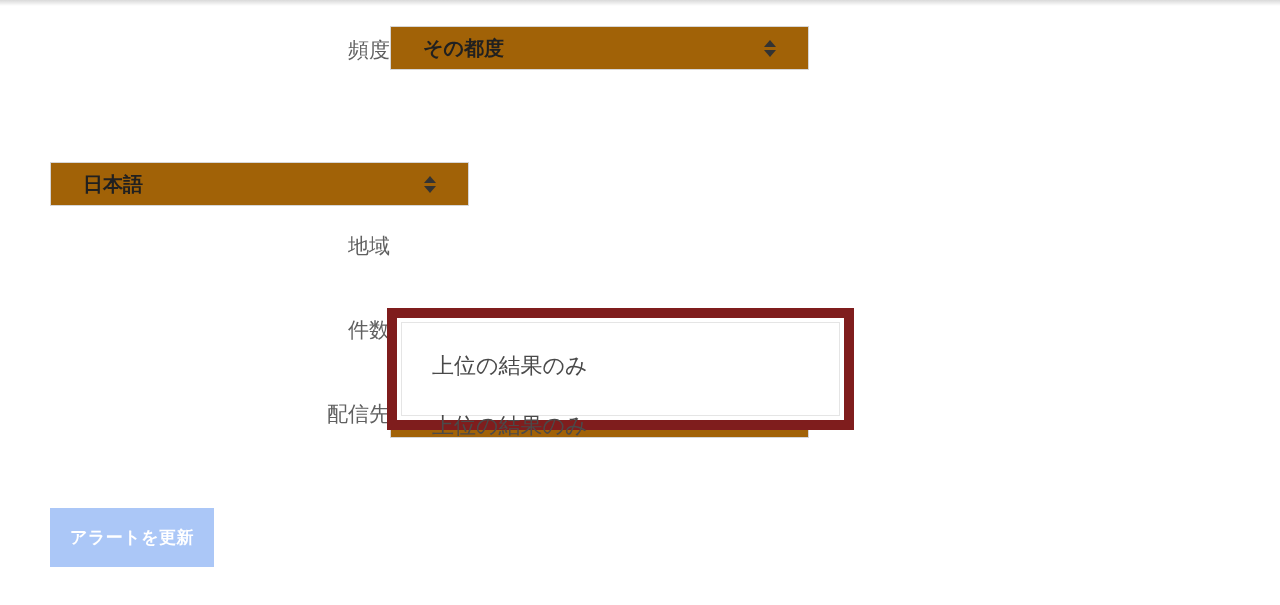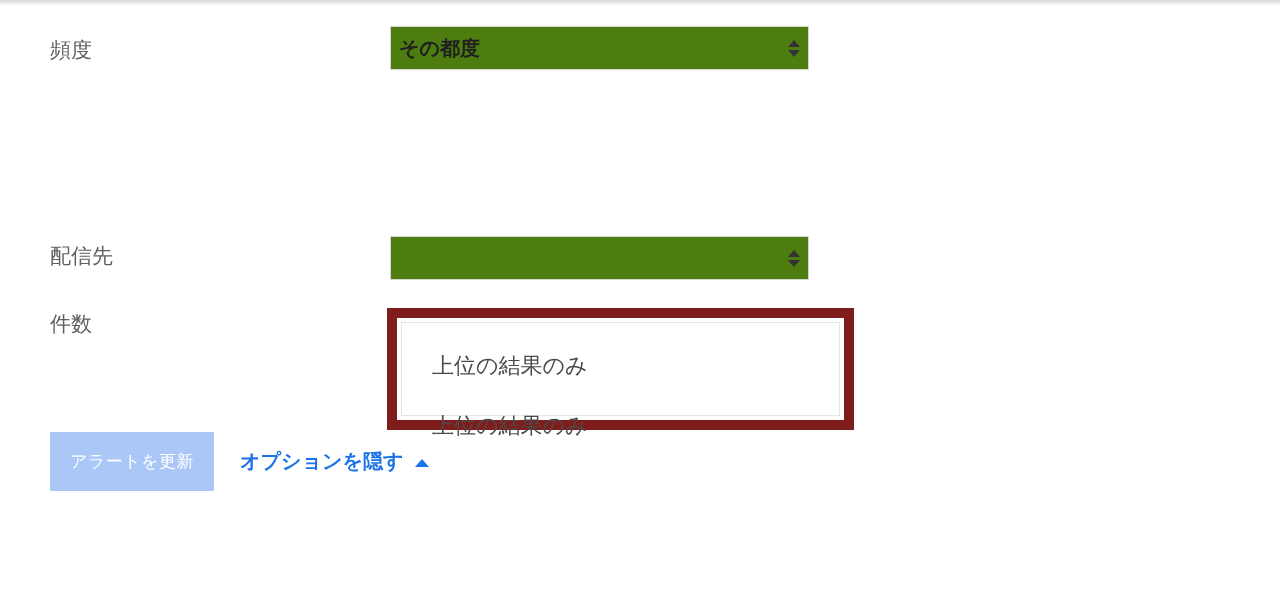--- a/index.html
+++ b/index.html
@@ -23,20 +23,21 @@
       background: linear-gradient(to bottom, rgba(0,0,0,0.15), rgba(0,0,0,0));
     }
     .form-container {
       padding-top: 18px;
       padding-left: 50px;
     }
     .form-row {
       display: flex;
       align-items: flex-start;
       min-height: 68px;
+      text-align: right;
     }
     .form-row.row-region {
       min-height: 76px;
     }
     .form-row.row-count {
       min-height: 82px;
     }
     .form-row.row-dest {
       min-height: 70px;
     }
@@ -49,25 +50,25 @@
     .label.region {
       padding-top: 10px;
     }
     .label.dest {
       padding-top: 20px;
     }
     .select-box {
       width: 419px;
       height: 44px;
       border: 1px solid #d6d6d6;
-      background: #4d7c0f;
+      background: #a16207;
       display: flex;
       align-items: center;
       justify-content: space-between;
-      padding: 0 8px;
+      padding: 0 32px;
       margin-top: 8px;
       cursor: pointer;
     }
     .select-box .value {
       font-size: 20px;
       font-weight: bold;
       color: #202020;
     }
     .sort-icon {
       display: inline-flex;
@@ -122,21 +123,21 @@
     .footer-row {
       display: flex;
       align-items: center;
       gap: 26px;
       padding-top: 58px;
     }
     .update-btn {
       background: #abc7f7;
       color: #ffffff;
       font-size: 17px;
-      font-weight: normal;
+      font-weight: bold;
       border: none;
       padding: 18px 20px;
       cursor: pointer;
       letter-spacing: 0.5px;
     }
     .hide-options {
       color: #1a73e8;
       font-size: 20px;
       font-weight: bold;
       cursor: pointer;
@@ -169,44 +170,50 @@
         <span class="tri-up"></span>
           <span class="tri-down"></span>
       </span>
     </div>
   </div>
 
   <div class="form-row">
   </div>
 
   <div class="form-row">
-  </div>
-
+    <div class="select-box">
+      <span class="value">日本語</span>
+      <span class="sort-icon">
+        <span class="tri-up"></span>
+          <span class="tri-down"></span>
+      </span>
+    </div>
+  </div>
+
+  <div class="form-row row-region">
+    <div class="label region">地域</div>
+  </div>
+
+  <div class="form-row row-count">
+    <div class="label">件数</div>
+  </div>
 
   <div class="form-row row-dest">
     <div class="label dest">配信先</div>
     <div class="select-box" style="margin-top:14px;">
       <span class="value"></span>
       <span class="sort-icon">
         <span class="tri-up"></span>
           <span class="tri-down"></span>
       </span>
     </div>
   </div>
 
-  <div class="form-row row-count">
-    <div class="label">件数</div>
-  </div>
-
   <div class="footer-row">
     <button class="update-btn">アラートを更新</button>
-    <span class="hide-options">
-      <span>オプションを隠す</span>
-      <span class="tri-up-blue"></span>
-    </span>
   </div>
 
 </div>
 
 <div class="dropdown-popup">
   <div class="dropdown-inner">
     <div class="dropdown-option">上位の結果のみ</div>
     <div class="dropdown-option">上位の結果のみ</div>
   </div>
 </div>

